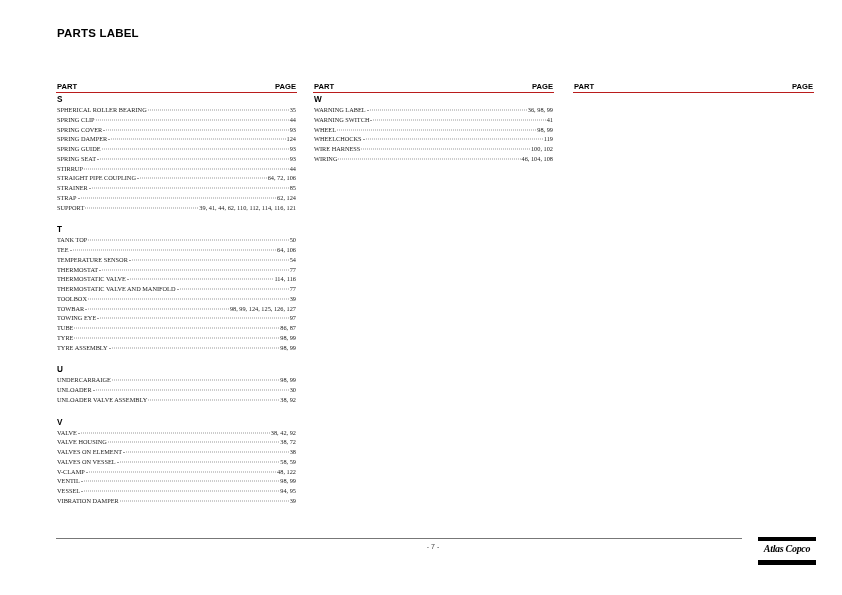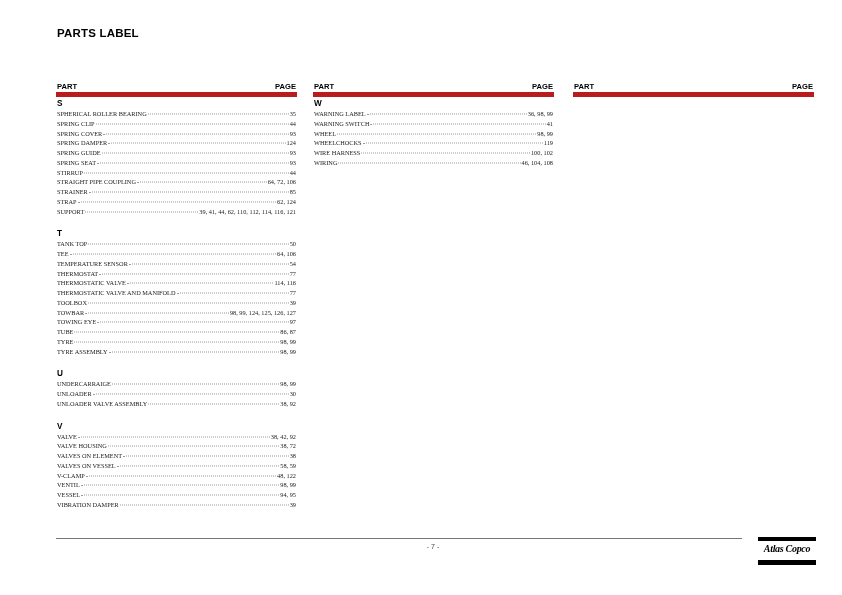--- a/index.html
+++ b/index.html
@@ -1,19 +1,19 @@
 <!DOCTYPE html>
 <html><head>
   <meta charset="utf-8">
   <style>
     html, body { margin:0; padding:0; background:#ffffff; }
     body { width:842px; height:595px; position:relative; overflow:hidden; font-family:"Liberation Serif", serif; color:#222; }
     .page-title { position:absolute; left:57px; top:27px; font-family:"Liberation Sans", sans-serif; font-weight:bold; font-size:11.5px; letter-spacing:0.2px; color:#000; }
     .col { position:absolute; top:82px; width:241px; }
-    .col-head { display:flex; justify-content:space-between; font-family:"Liberation Sans", sans-serif; font-weight:bold; font-size:7.6px; color:#000; padding:0 1px 1px 1px; border-bottom:5px solid #b91c1c; }
+    .col-head { display:flex; justify-content:space-between; font-family:"Liberation Sans", sans-serif; font-weight:bold; font-size:7.6px; color:#000; padding:0 1px 1px 1px; border-bottom:1px solid #b91c1c; }
     .section { margin-top:0; }
     .section + .section { margin-top:12px; }
     .letter { font-family:"Liberation Sans", sans-serif; font-weight:bold; font-size:8.2px; color:#000; height:11px; line-height:11px; margin-top:1px; padding-left:1px; }
     .row { display:flex; align-items:baseline; font-size:6.3px; line-height:9.75px; height:9.75px; white-space:nowrap; color:#222; padding:0 1px; }
     .row .name { flex:0 0 auto; }
     .row .dots { flex:1 1 auto; border-bottom:1px dotted #999; margin:0 1px; transform:translateY(-1.5px); min-width:4px; }
     .row .pages { flex:0 0 auto; }
     .footer-line { position:absolute; top:538px; height:1px; background:#777; }
     .page-num { position:absolute; left:408px; top:543px; width:50px; text-align:center; font-family:"Liberation Sans", sans-serif; font-size:7px; color:#444; }
     .logo { position:absolute; left:758px; top:537px; width:58px; height:28px; }

